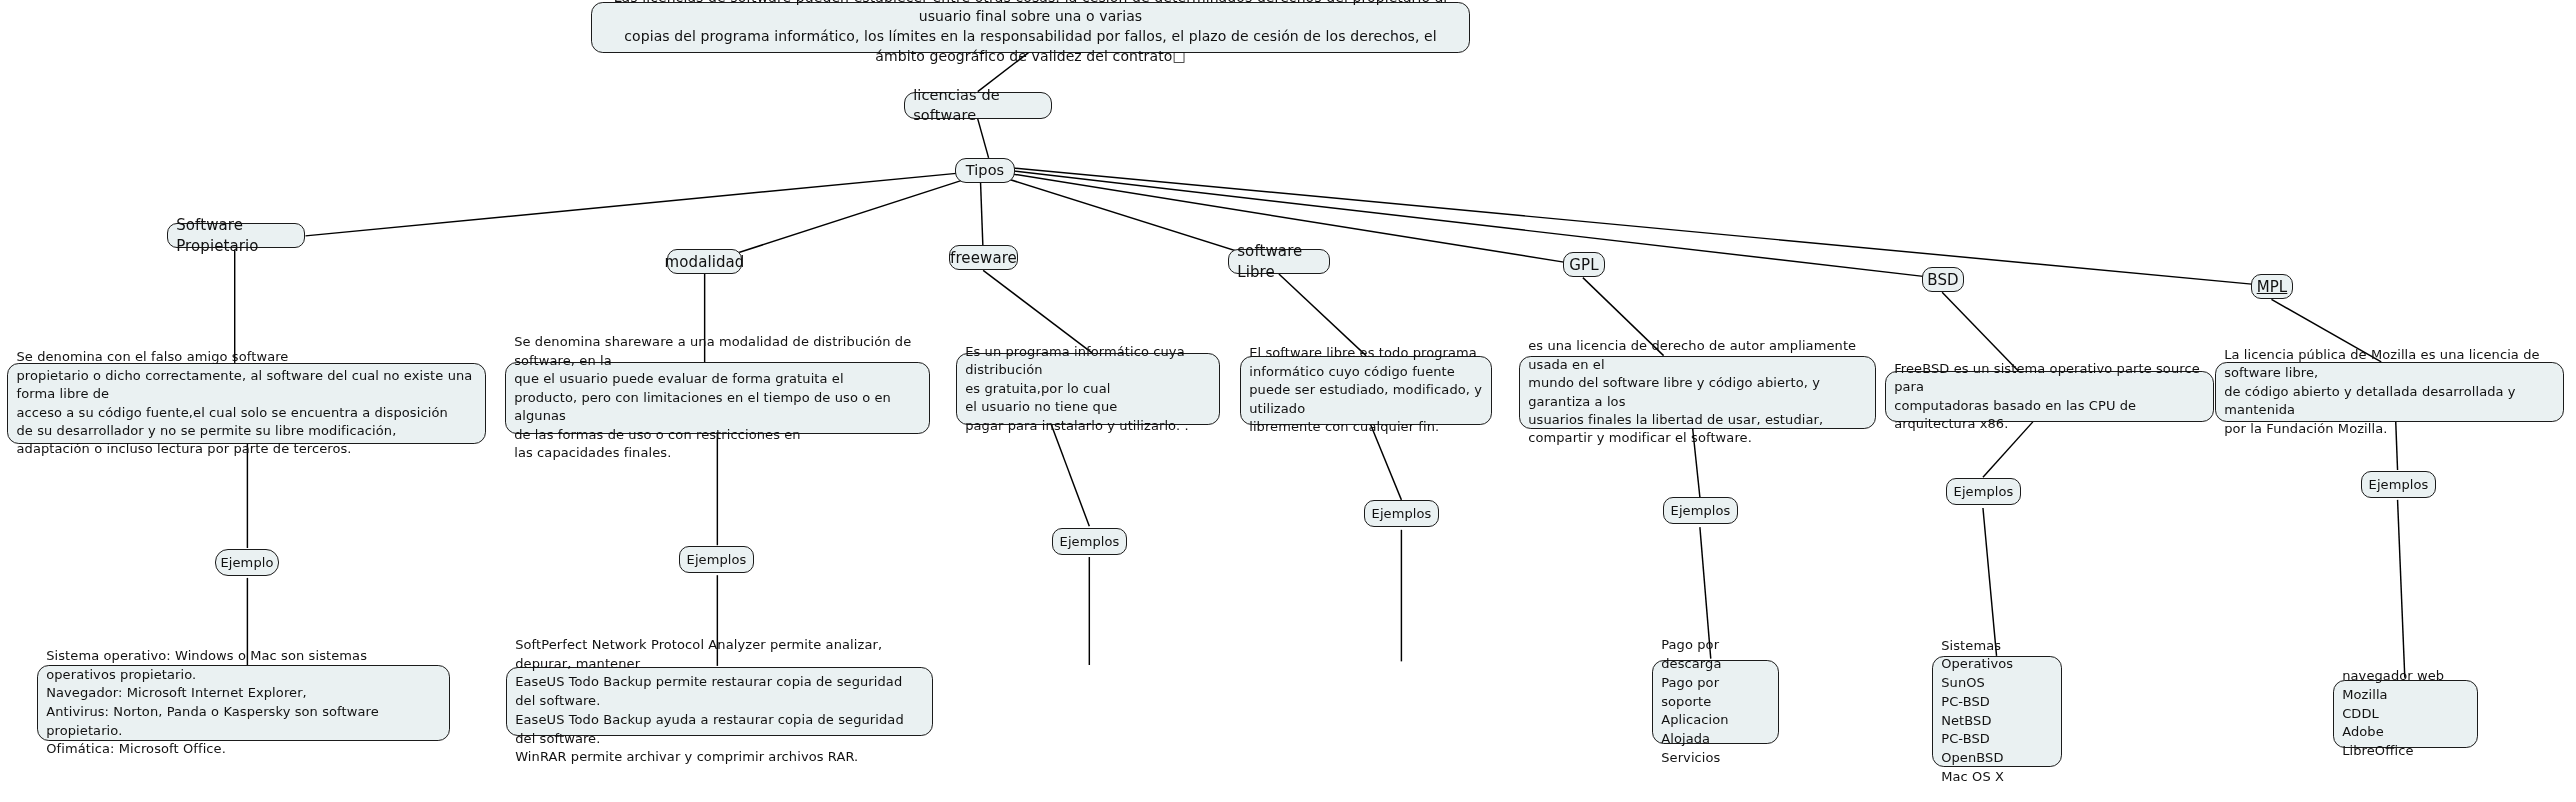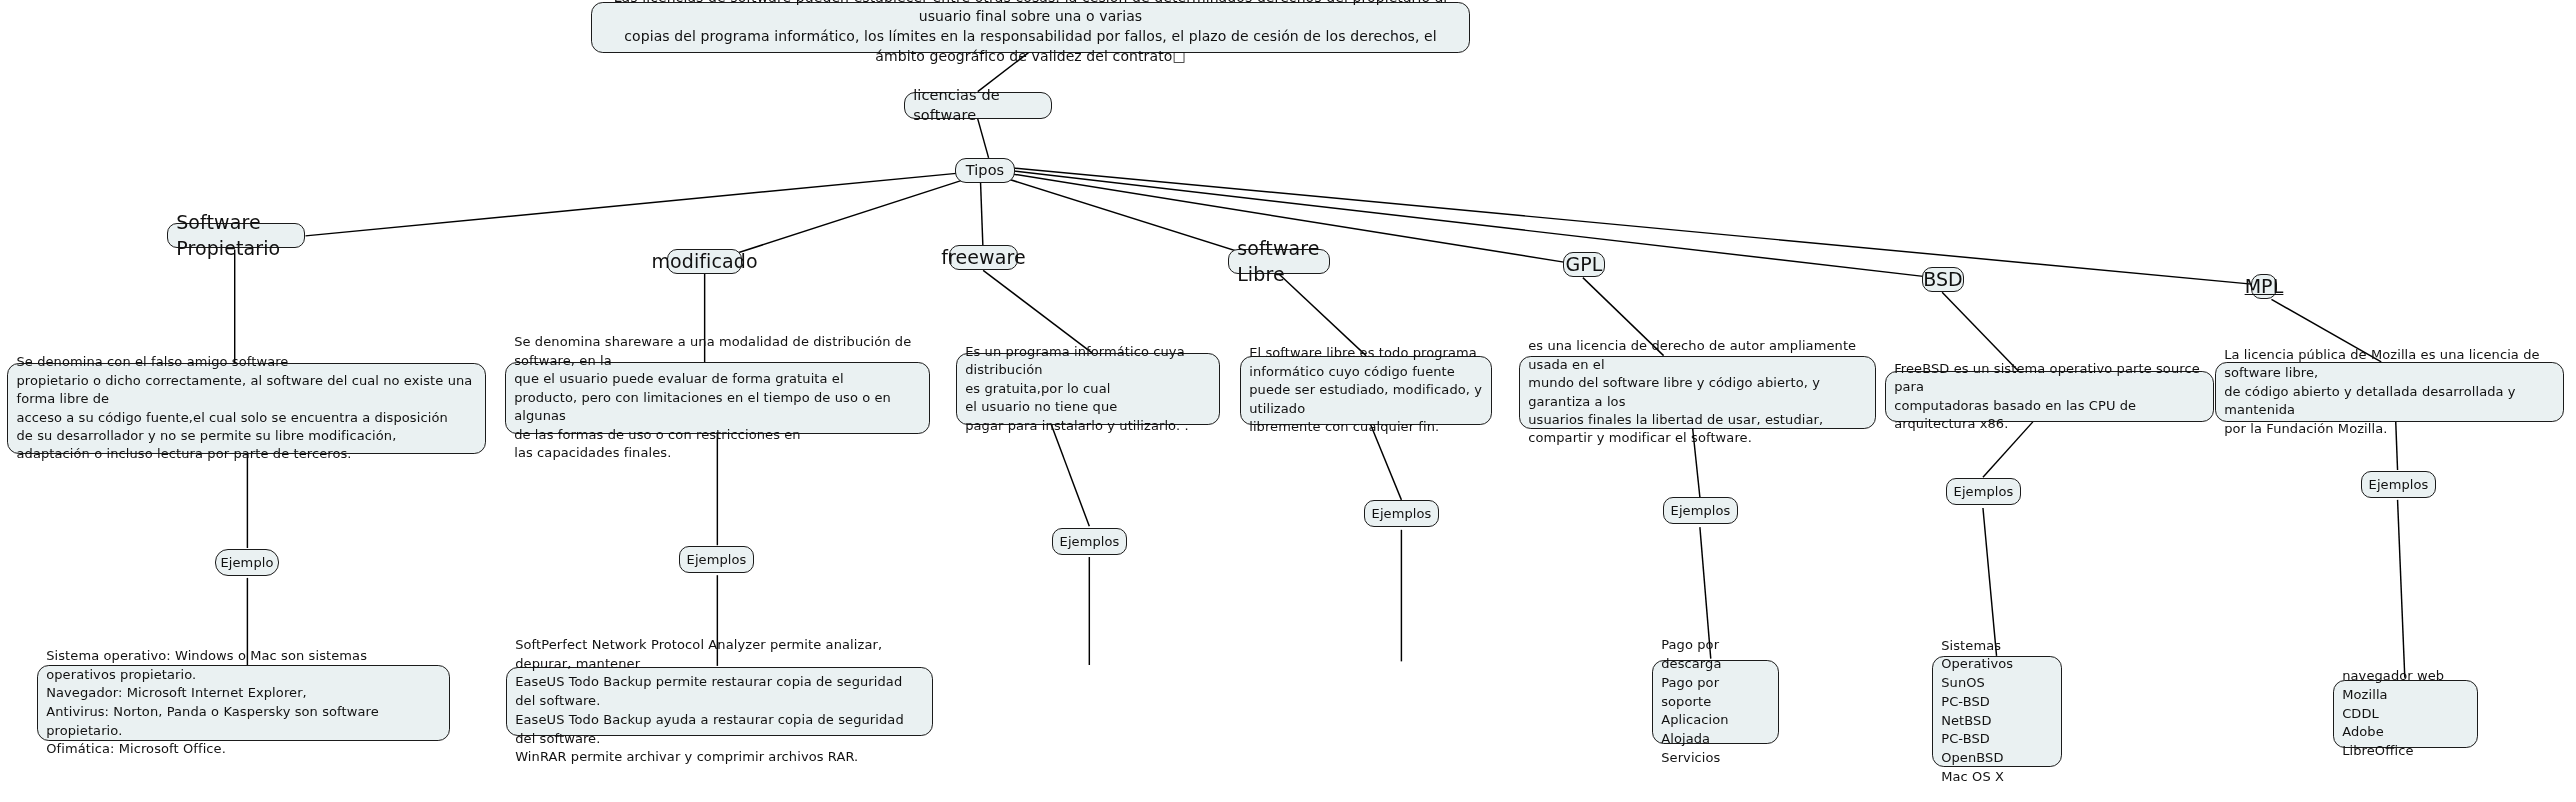--- a/index.html
+++ b/index.html
@@ -42,21 +42,21 @@
     letter-spacing: 0.1px;
   }
   .n-root {
     font-size: 14px;
     line-height: 1.42;
     border-radius: 11.8px;
     padding: 6.4px 12.7px;
     text-align: center;
   }
   .n-topic  { font-size: 14.5px; border-radius: 11px; }
-  .n-sub    { font-size: 19px; border-radius: 10px; }
+  .n-sub    { font-size: 15px; border-radius: 10px; }
   .n-desc   { font-size: 13px; line-height: 1.42; border-radius: 11.8px; }
   .n-ex     { font-size: 13px; border-radius: 10px; }
   .n-leaf   { font-size: 13px; line-height: 1.44; border-radius: 11.8px; }
 </style>
 </head>
 <body>
 
 <div id="canvas">
 
   <svg id="edges" viewBox="0 0 2838 884" xmlns="http://www.w3.org/2000/svg">
@@ -109,44 +109,44 @@
 
   <div class="node n-topic" style="left:955px; top:158px; width:60px; height:25.4px;">
     <span>Tipos</span>
   </div>
 
   <div class="node n-sub" style="left:167px; top:223px; width:138px; height:25.4px;">
     <span>Software Propietario</span>
   </div>
 
   <div class="node n-sub" style="left:667px; top:249px; width:75px; height:25.4px;">
-    <span>modificado</span>
+    <span>modalidad</span>
   </div>
 
   <div class="node n-sub" style="left:949px; top:245px; width:69px; height:25.4px;">
     <span>freeware</span>
   </div>
 
   <div class="node n-sub" style="left:1228px; top:249px; width:102px; height:25.4px;">
     <span>software Libre</span>
   </div>
 
   <div class="node n-sub" style="left:1563px; top:252px; width:42px; height:25.4px;">
     <span>GPL</span>
   </div>
 
   <div class="node n-sub" style="left:1922px; top:267px; width:42px; height:25.4px;">
     <span>BSD</span>
   </div>
 
-  <div class="node n-sub" style="left:2251px; top:274px; width:26px; height:25.4px;text-decoration:underline;">
+  <div class="node n-sub" style="left:2251px; top:274px; width:42px; height:25.4px;text-decoration:underline;">
     <span>MPL</span>
   </div>
 
-  <div class="node n-desc" style="left:7.3px; top:363px; width:479px; height:91px;">
+  <div class="node n-desc" style="left:7.3px; top:363px; width:479px; height:81px;">
     <span>Se denomina con el falso amigo software
 propietario o dicho correctamente,  al software del cual no existe una forma libre de
 acceso a su código fuente,el cual solo se encuentra a disposición
 de su desarrollador y no se permite su libre modificación,
 adaptación o incluso lectura por parte de terceros.</span>
   </div>
 
   <div class="node n-desc" style="left:505px; top:362px; width:425px; height:72px;">
     <span>Se denomina shareware a una modalidad de distribución de software, en la
 que el usuario puede evaluar de forma gratuita el

